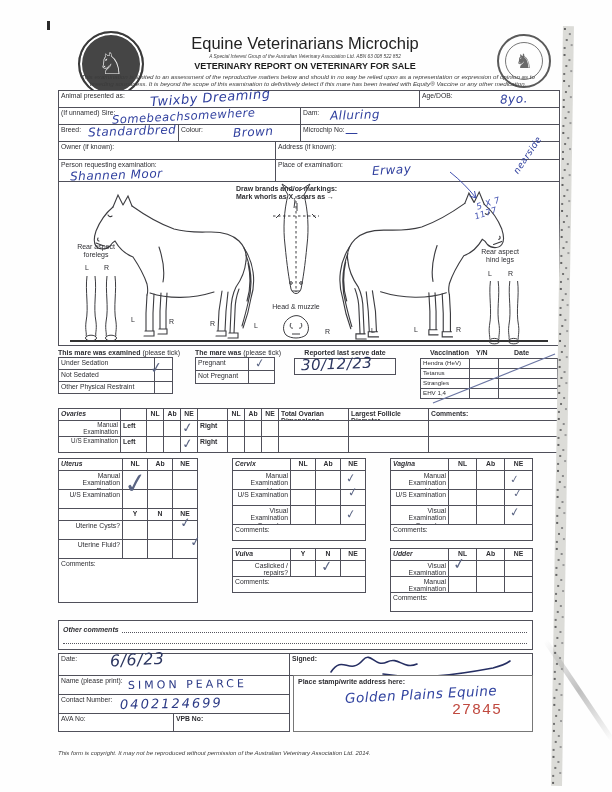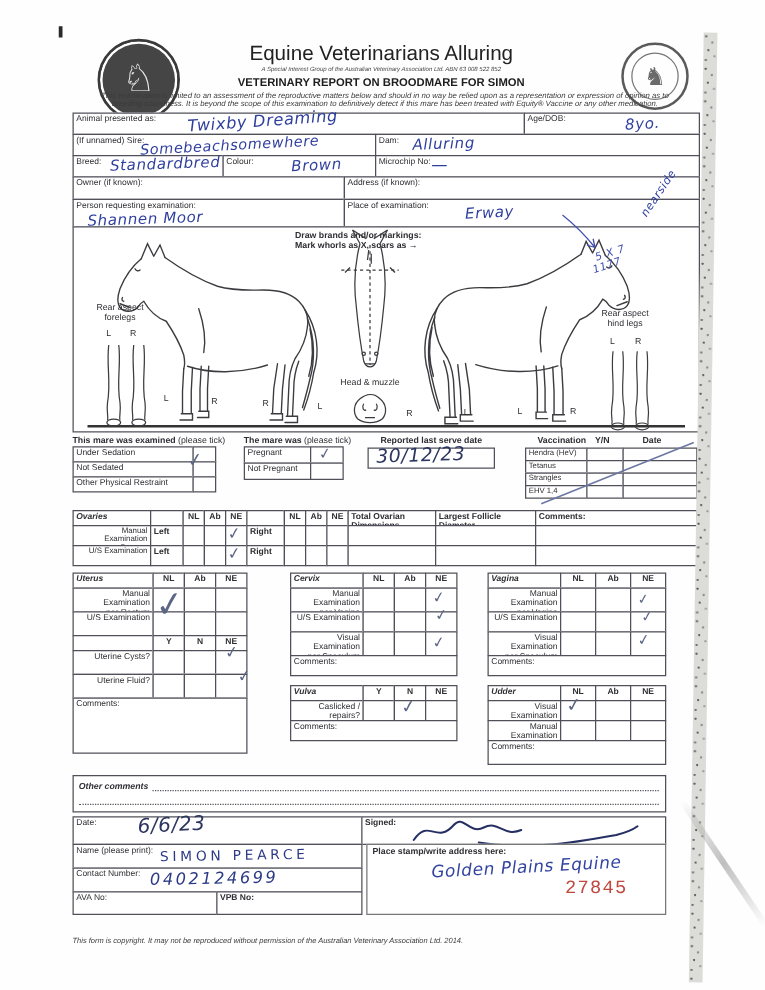--- a/index.html
+++ b/index.html
@@ -42,23 +42,23 @@
 
 <div class="paper">
   <div class="edgemark"></div>
 
   <div class="logoL">
       <span>♘</span>
     </div>
   <div class="logoR">
       <div class="inner">♞</div>
     </div>
-  <div class="t" style="left:150px;top:34px;width:310px;text-align:center;font-size:16.5px;color:#222;">Equine Veterinarians Alluring</div>
+  <div class="t" style="left:150px;top:34px;width:310px;text-align:center;font-size:16.5px;color:#222;">Equine Veterinarians Microchip</div>
   <div class="t it" style="left:150px;top:54px;width:310px;text-align:center;font-size:4.8px;color:#444;">A Special Interest Group of the Australian Veterinary Association Ltd. ABN 63 008 522 852</div>
-  <div class="t bold" style="left:150px;top:61px;width:310px;text-align:center;font-size:9px;color:#1d1d1d;">VETERINARY REPORT ON BROODMARE FOR SIMON</div>
+  <div class="t bold" style="left:150px;top:61px;width:310px;text-align:center;font-size:9px;color:#1d1d1d;">VETERINARY REPORT ON VETERINARY FOR SALE</div>
   <div class="t it pre" style="left:56px;top:73px;width:504px;text-align:center;font-size:6.2px;white-space:pre-line;color:#3b3b3b;">This examination is limited to an assessment of the reproductive matters below and should in no way be relied upon as a representation or expression of opinion as to
 breeding soundness. It is beyond the scope of this examination to definitively detect if this mare has been treated with Equity® Vaccine or any other medication.</div>
 
   <div class="c" style="left:58px;top:90px;width:362px;height:18px;"><span>Animal presented as:</span></div>
   <div class="c" style="left:419px;top:90px;width:141px;height:18px;"><span>Age/DOB:</span></div>
   <div class="c" style="left:58px;top:107px;width:243px;height:18px;"><span>(If unnamed) Sire:</span></div>
   <div class="c" style="left:300px;top:107px;width:260px;height:18px;"><span>Dam:</span></div>
   <div class="c" style="left:58px;top:124px;width:121px;height:18px;"><span>Breed:</span></div>
   <div class="c" style="left:178px;top:124px;width:123px;height:18px;"><span>Colour:</span></div>
   <div class="c" style="left:300px;top:124px;width:260px;height:18px;"><span>Microchip No:</span></div>

